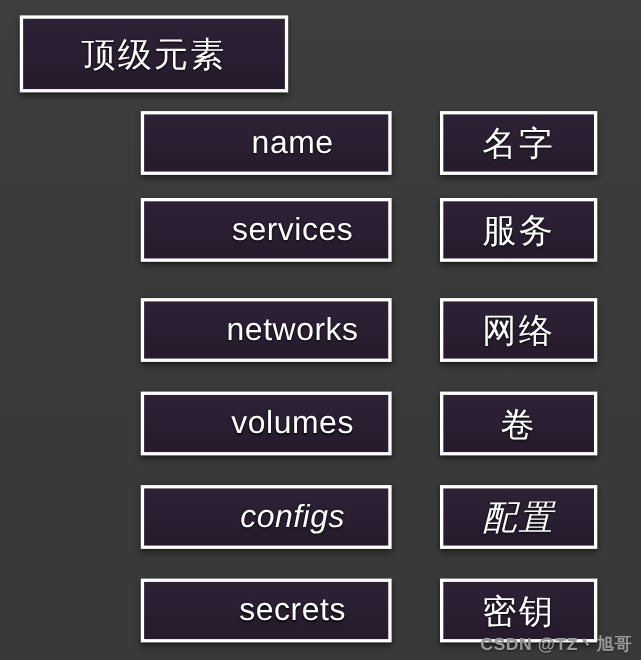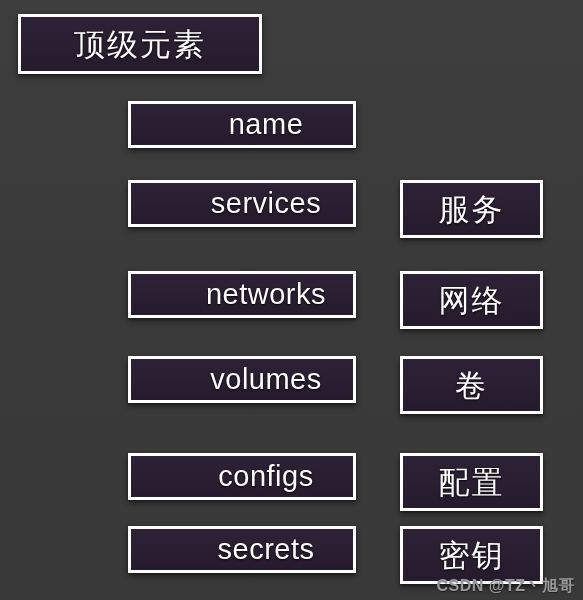--- a/index.html
+++ b/index.html
@@ -46,33 +46,33 @@
       0 1px 2px rgba(0,0,0,0.85),
       0 0 1px rgba(0,0,0,0.6);
     letter-spacing: 0.2px;
   }
 
   
   #title-node {
     left: 18px;
     top: 14px;
     width: 244px;
-    height: 60px;
+    height: 70px;
   }
   #title-node .label {
     font-size: 31px;
     font-weight: 400;
     letter-spacing: 2px;
   }
 
   
   .col-left {
     left: 128px;
     width: 228px;
-    height: 47px;
+    height: 58px;
     padding-left: 48px;
   }
   .col-left .label {
     font-size: 29px;
     font-weight: 400;
     letter-spacing: 0.5px;
   }
 
   
   .col-right {
@@ -84,21 +84,21 @@
     font-size: 31px;
     font-weight: 400;
     letter-spacing: 2px;
   }
 
   
   .row-0 { top: 101px; }
   .row-1 { top: 180px; }
   .row-2 { top: 271px; }
   .row-3 { top: 356px; }
-  .row-4 { top: 453px; }
+  .row-4 { top: 441px; font-style: italic; }
   .row-5 { top: 526px; }
 
   
   #watermark {
     position: absolute;
     right: 8px;
     bottom: 3px;
     font-size: 16px;
     color: #9a9a9a;
     letter-spacing: 0.5px;
@@ -111,20 +111,23 @@
 <body>
 
 <div id="canvas">
 
   <div class="node" id="title-node">
     <span class="label">顶级元素</span>
   </div>
 
   <div class="node col-left row-0">
     <span class="label">name</span>
+  </div>
+  <div class="node col-right row-0">
+    <span class="label">名字</span>
   </div>
 
   <div class="node col-left row-1">
     <span class="label">services</span>
   </div>
   <div class="node col-left row-2">
     <span class="label">networks</span>
   </div>
 
   <div class="node col-right row-1">

